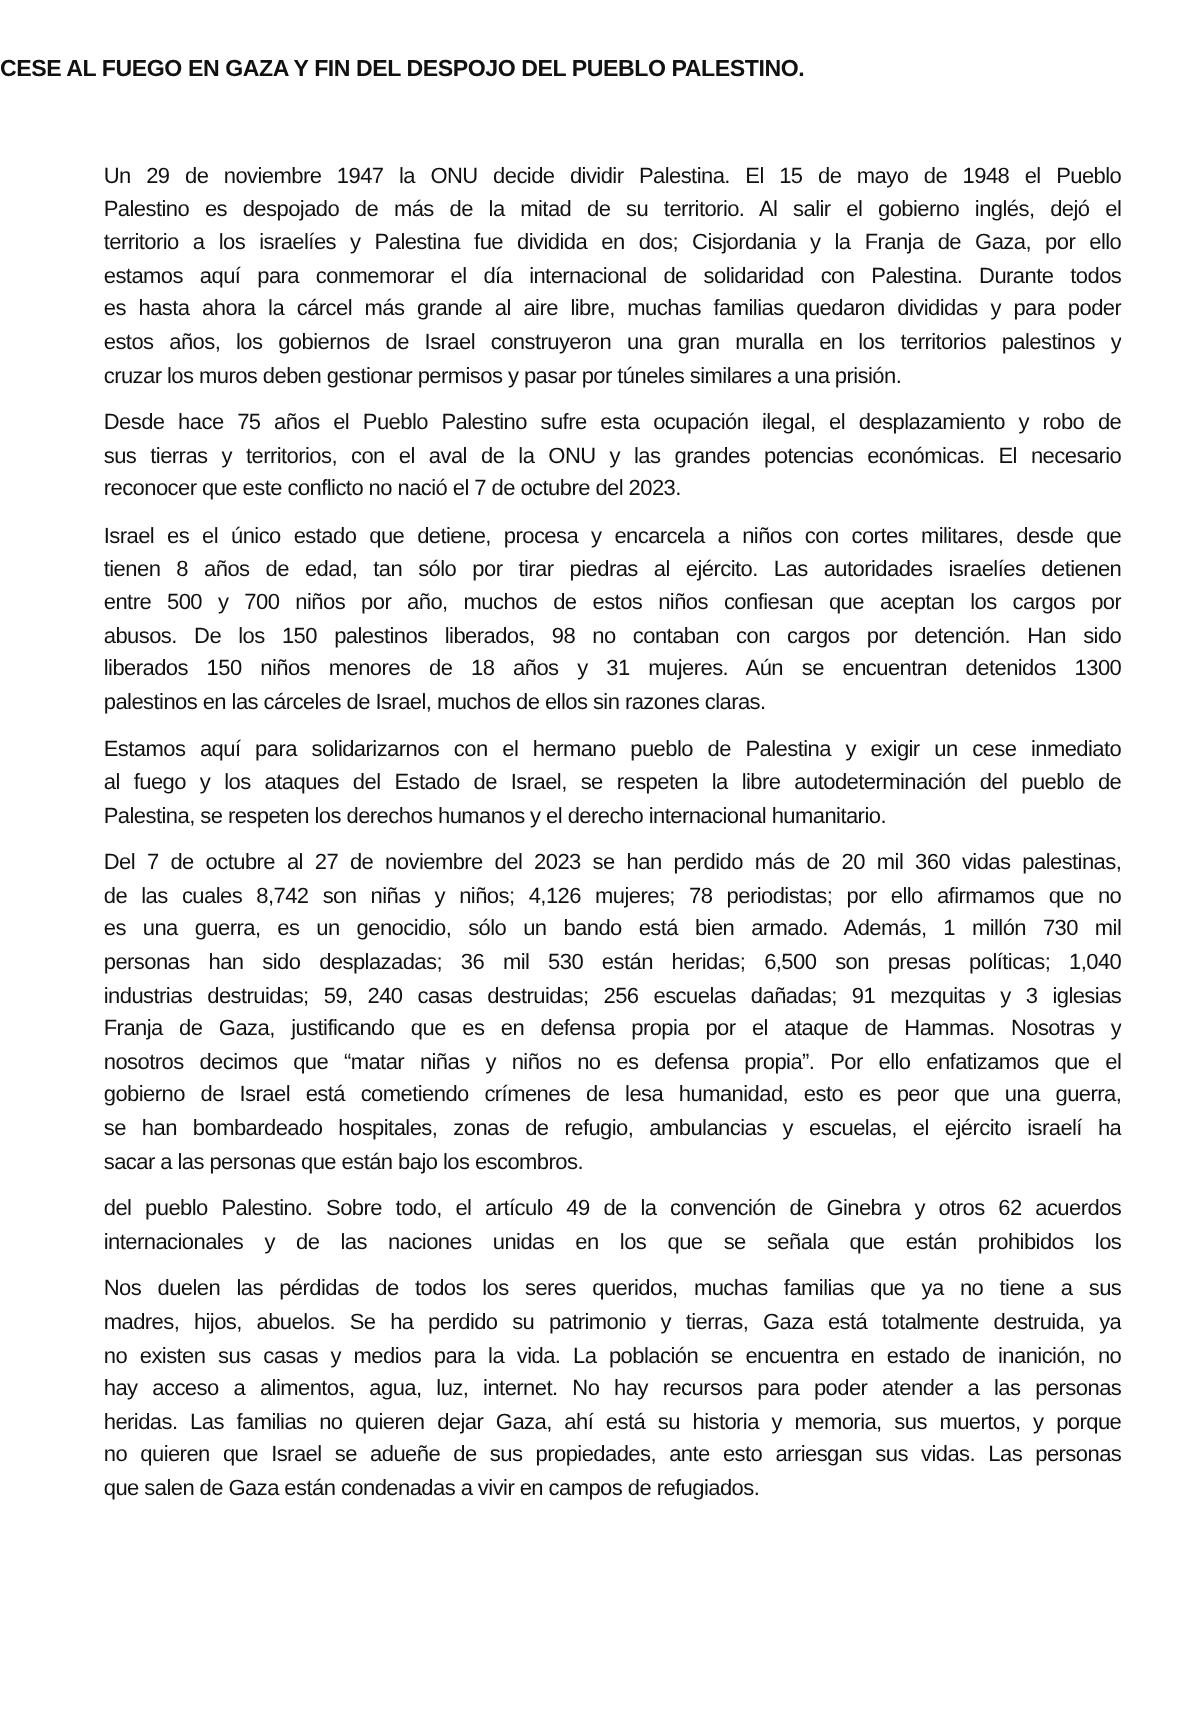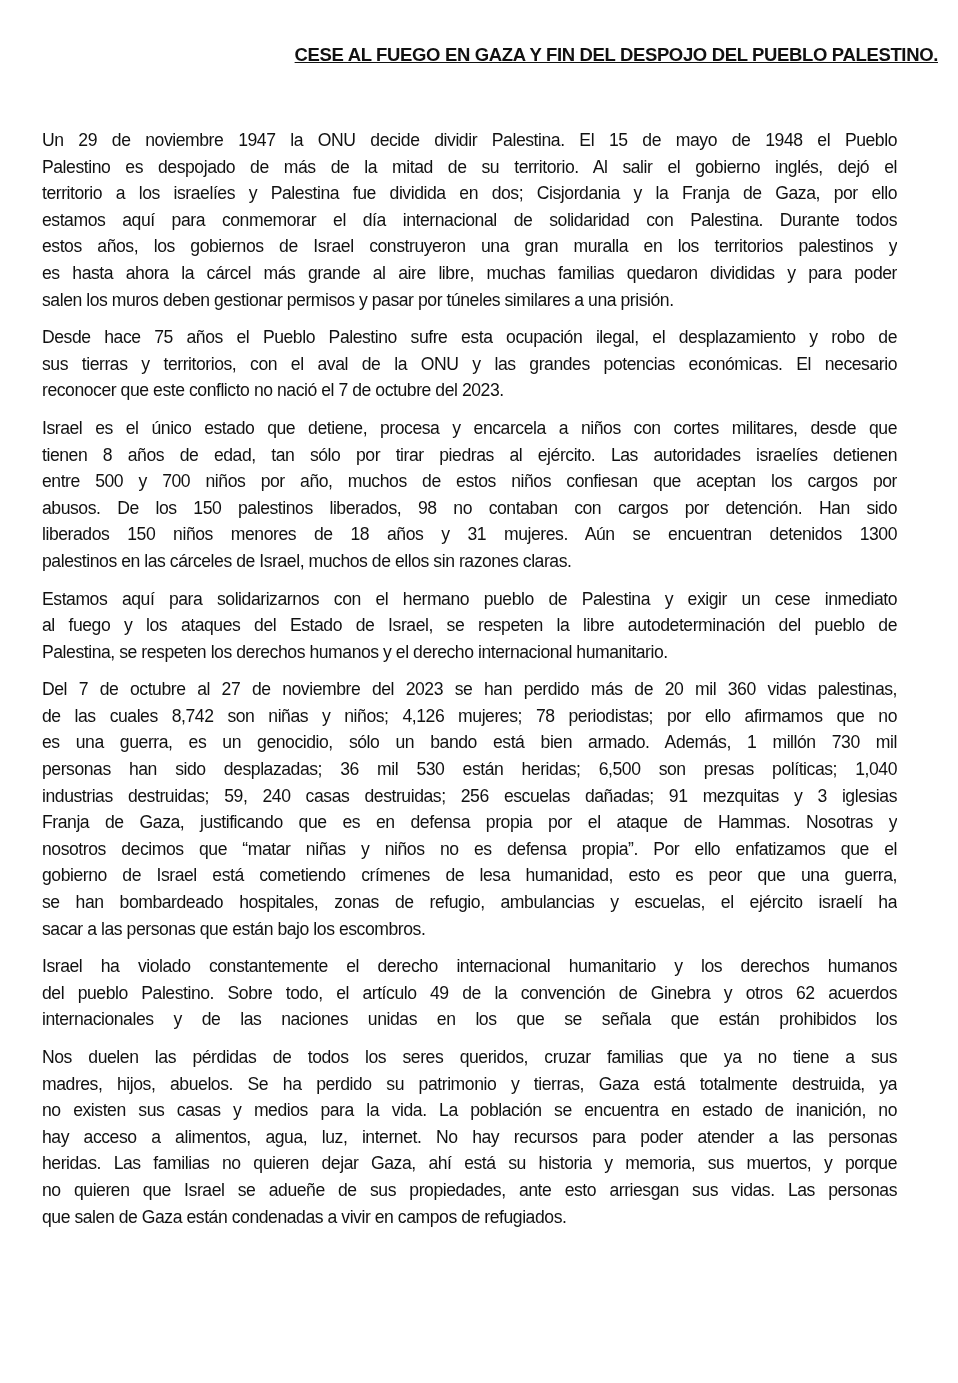--- a/index.html
+++ b/index.html
@@ -1,40 +1,40 @@
 <!DOCTYPE html>
 <html><head>
 <meta charset="utf-8">
 <style>
   html, body { margin: 0; padding: 0; background: #ffffff; }
   body { width: 958px; height: 1383px; position: relative; overflow: hidden;
          font-family: "Liberation Sans", sans-serif; color: #111111; }
   .page { position: absolute; left: 0; top: 0; width: 958px; height: 1383px; }
-  .title { position: absolute; top: 44px; left: 0; width: 938px; text-align: right;
-           font-weight: bold; font-size: 18.5px; letter-spacing: -0.35px; text-decoration: underline; }
+  .title { position: absolute; top: 44px; left: 0; width: 938px; text-align: left;
+           font-weight: bold; font-size: 18.5px; letter-spacing: -0.35px; }
   .body { position: absolute; left: 42px; top: 127px; width: 855px; }
   .para { margin: 0 0 11px 0; font-size: 17.6px; letter-spacing: -0.45px; }
   .line { display: block; height: 26.6px; line-height: 26.6px; white-space: nowrap;
-          text-align: justify; text-align-last: justify; overflow: hidden; }
+          text-align: justify; text-align-last: justify; overflow: hidden; margin-left: 41px; }
   .line.last { text-align-last: left; }
 </style>
 </head>
 <body>
 
 <div class="page">
   <div class="title">CESE AL FUEGO EN GAZA Y FIN DEL DESPOJO DEL PUEBLO PALESTINO.</div>
   <div class="body" id="doc-body">
       <div class="para">
         <span class="line">Un 29 de noviembre 1947 la ONU decide dividir Palestina. El 15 de mayo de 1948  el Pueblo</span>
         <span class="line">Palestino es  despojado de más de la mitad de su territorio. Al salir el gobierno inglés, dejó el</span>
         <span class="line">territorio a los israelíes y Palestina fue dividida en dos; Cisjordania y la Franja de Gaza, por ello</span>
         <span class="line">estamos aquí para conmemorar el día internacional de solidaridad con Palestina. Durante todos</span>
+        <span class="line">es hasta ahora la cárcel más grande al aire libre, muchas familias quedaron divididas y para poder</span>
         <span class="line">estos años, los gobiernos de Israel construyeron una gran muralla en los territorios palestinos y</span>
-        <span class="line">es hasta ahora la cárcel más grande al aire libre, muchas familias quedaron divididas y para poder</span>
-        <span class="line last">salen los muros deben gestionar permisos y pasar por túneles similares a una prisión.</span>
+        <span class="line last">cruzar los muros deben gestionar permisos y pasar por túneles similares a una prisión.</span>
       </div>
       <div class="para">
         <span class="line">Desde hace 75 años el Pueblo Palestino sufre esta ocupación ilegal, el desplazamiento y robo de</span>
         <span class="line">sus tierras y territorios, con el aval de la ONU y las grandes potencias económicas. El necesario</span>
         <span class="line last">reconocer que este conflicto no nació el 7 de octubre del 2023.</span>
       </div>
       <div class="para">
         <span class="line">Israel es el único estado que detiene, procesa y encarcela a niños con cortes militares, desde que</span>
         <span class="line">tienen 8 años de edad, tan sólo por tirar piedras al ejército.  Las autoridades israelíes detienen</span>
         <span class="line">entre 500 y 700 niños por año, muchos de estos niños confiesan que aceptan los cargos por</span>
@@ -53,26 +53,25 @@
         <span class="line">es una guerra, es un genocidio, sólo un bando está bien armado. Además, 1 millón 730 mil</span>
         <span class="line">personas  han sido desplazadas; 36 mil 530 están heridas; 6,500 son presas políticas; 1,040</span>
         <span class="line">industrias destruidas; 59, 240 casas destruidas; 256 escuelas dañadas; 91 mezquitas y 3 iglesias</span>
         <span class="line">Franja de Gaza, justificando que es en defensa propia por el ataque de Hammas. Nosotras y</span>
         <span class="line">nosotros decimos que “matar niñas y niños no es defensa propia”. Por ello enfatizamos que el</span>
         <span class="line">gobierno de Israel está cometiendo crímenes de lesa humanidad, esto es peor que una guerra,</span>
         <span class="line">se han bombardeado hospitales, zonas de refugio, ambulancias y escuelas, el ejército israelí ha</span>
         <span class="line last">sacar a las personas que están bajo los escombros.</span>
       </div>
       <div class="para">
-        <span class="line">Israel ha violado constantemente el derecho internacional humanitario y los derechos humanos</span>
         <span class="line">del pueblo Palestino. Sobre todo, el artículo 49 de la convención de Ginebra y otros 62 acuerdos</span>
         <span class="line">internacionales y de las naciones unidas en los que se señala que están prohibidos los</span>
       </div>
       <div class="para">
-        <span class="line">Nos duelen las pérdidas de todos los seres queridos, cruzar familias que ya no tiene a sus</span>
+        <span class="line">Nos duelen las pérdidas de todos los seres queridos, muchas familias que ya no tiene a sus</span>
         <span class="line">madres, hijos, abuelos. Se ha perdido su patrimonio y tierras, Gaza está totalmente destruida, ya</span>
         <span class="line">no existen sus casas y medios para la  vida. La población se encuentra en estado de inanición, no</span>
         <span class="line">hay acceso a alimentos, agua, luz, internet. No hay recursos para poder atender a las personas</span>
         <span class="line">heridas. Las familias no quieren dejar Gaza, ahí está su historia y memoria, sus muertos, y porque</span>
         <span class="line">no quieren que Israel se adueñe de sus propiedades, ante esto arriesgan sus vidas. Las personas</span>
         <span class="line last">que salen de Gaza están condenadas a vivir en  campos de refugiados.</span>
       </div>
     </div>
 </div>
 

